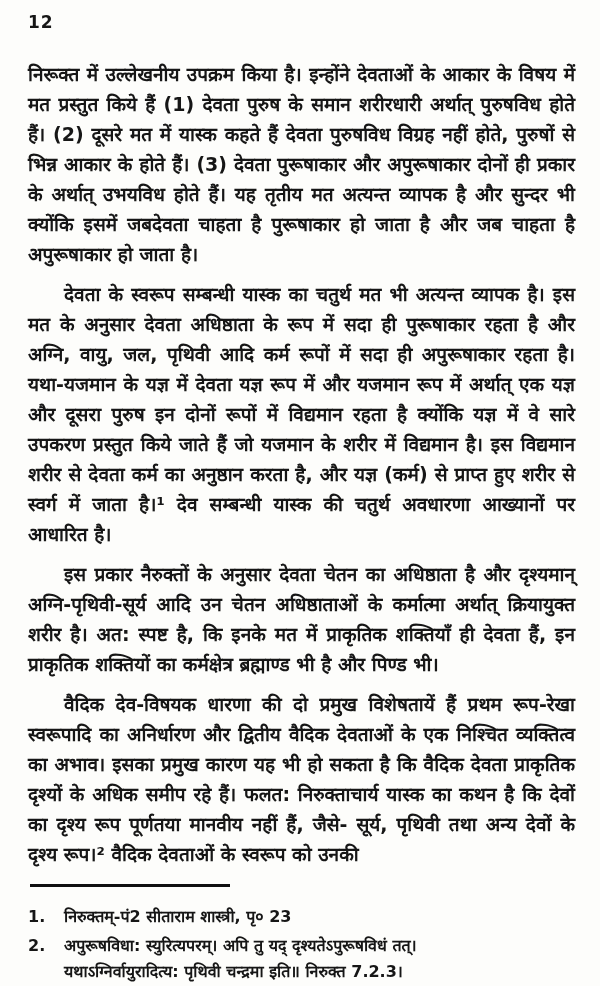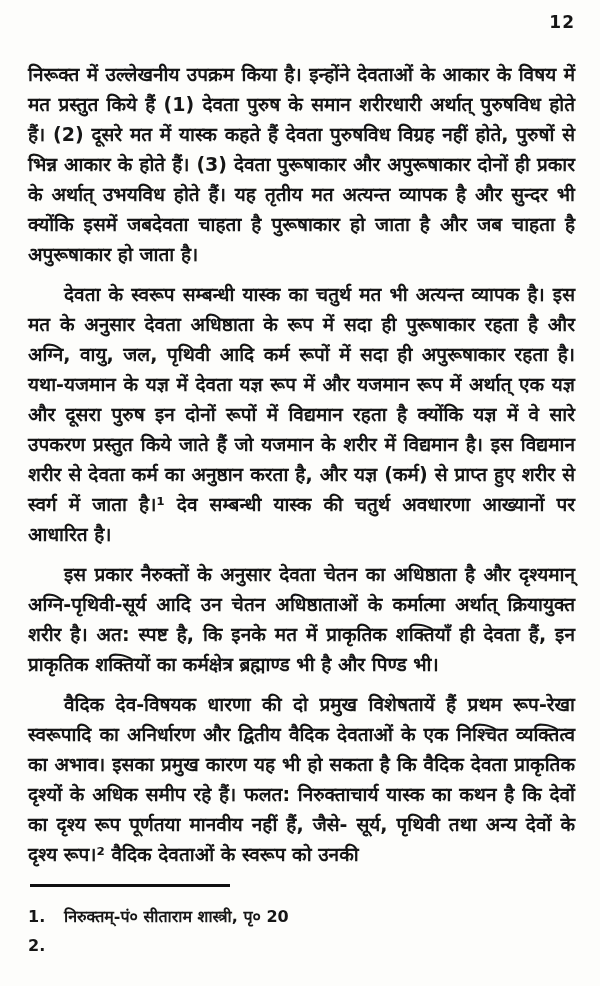--- a/index.html
+++ b/index.html
@@ -13,21 +13,21 @@
     height: 986px;
     box-sizing: border-box;
     background: #fdfdfb;
     color: #161616;
     font-family: "DejaVu Sans", sans-serif;
     padding: 12px 25px 0 28px;
     overflow: hidden;
   }
   .page-header {
     display: flex;
-    justify-content: flex-end;
+    justify-content: flex-start;
     align-items: baseline;
     font-weight: bold;
   }
   .page-number {
     font-size: 17px;
     letter-spacing: 1px;
   }
   .running-title {
     font-size: 19px;
     word-spacing: 4px;
@@ -84,24 +84,26 @@
     <p class="para indent">इस प्रकार नैरुक्तों के अनुसार देवता चेतन का अधिष्ठाता है और दृश्यमान् अग्नि-पृथिवी-सूर्य आदि उन चेतन अधिष्ठाताओं के कर्मात्मा अर्थात् क्रियायुक्त शरीर है। अत: स्पष्ट है, कि इनके मत में प्राकृतिक शक्तियाँ ही देवता हैं, इन प्राकृतिक शक्तियों का कर्मक्षेत्र ब्रह्माण्ड भी है और पिण्ड भी।</p>
     <p class="para indent">वैदिक देव-विषयक धारणा की दो प्रमुख विशेषतायें हैं प्रथम रूप-रेखा स्वरूपादि का अनिर्धारण और द्वितीय वैदिक देवताओं के एक निश्चित व्यक्तित्व का अभाव। इसका प्रमुख कारण यह भी हो सकता है कि वैदिक देवता प्राकृतिक दृश्यों के अधिक समीप रहे हैं। फलत: निरुक्ताचार्य यास्क का कथन है कि देवों का दृश्य रूप पूर्णतया मानवीय नहीं हैं, जैसे- सूर्य, पृथिवी तथा अन्य देवों के दृश्य रूप।² वैदिक देवताओं के स्वरूप को उनकी</p>
   </div>
 
   <div class="footnote-rule"></div>
 
   <div class="footnotes">
 
     <div class="fn-item">
       <span class="fn-marker">1.</span>
-      <span class="fn-text">निरुक्तम्-पं० सीताराम शास्त्री, पृ० 20</span>
+      <span class="fn-text">निरुक्तम्-पं2 सीताराम शास्त्री, पृ० 23</span>
     </div>
 
     <div class="fn-item">
       <span class="fn-marker">2.</span>
       <span class="fn-text">
+        <div>अपुरूषविधा: स्युरित्यपरम्। अपि तु यद् दृश्यतेऽपुरूषविधं तत्।</div>
+        <div>यथाऽग्निर्वायुरादित्य: पृथिवी चन्द्रमा इति॥ निरुक्त 7.2.3।</div>
       </span>
     </div>
 
   </div>
 
 </div>
 
 </body></html>

